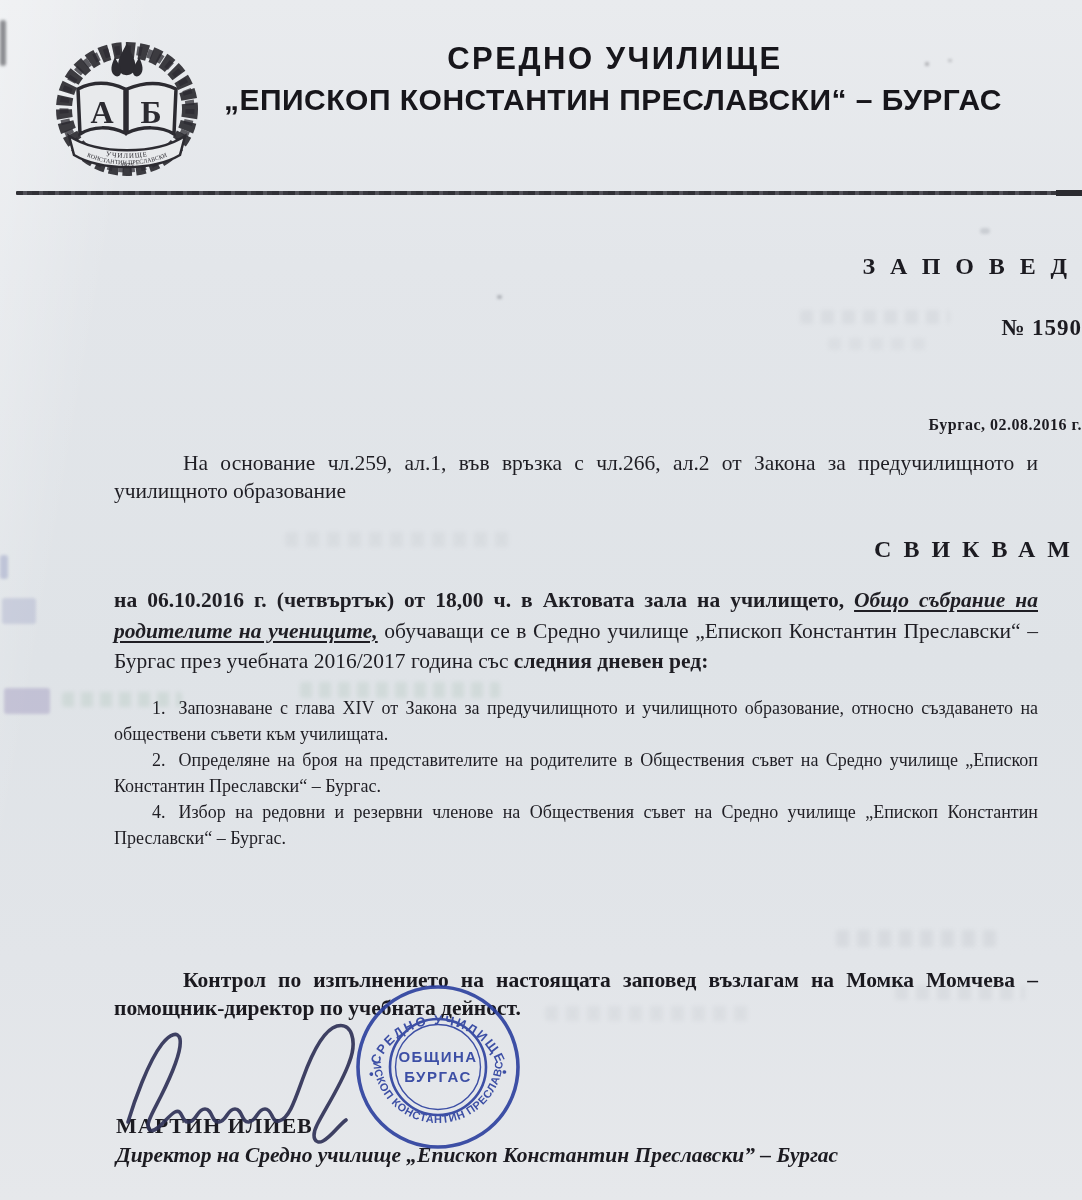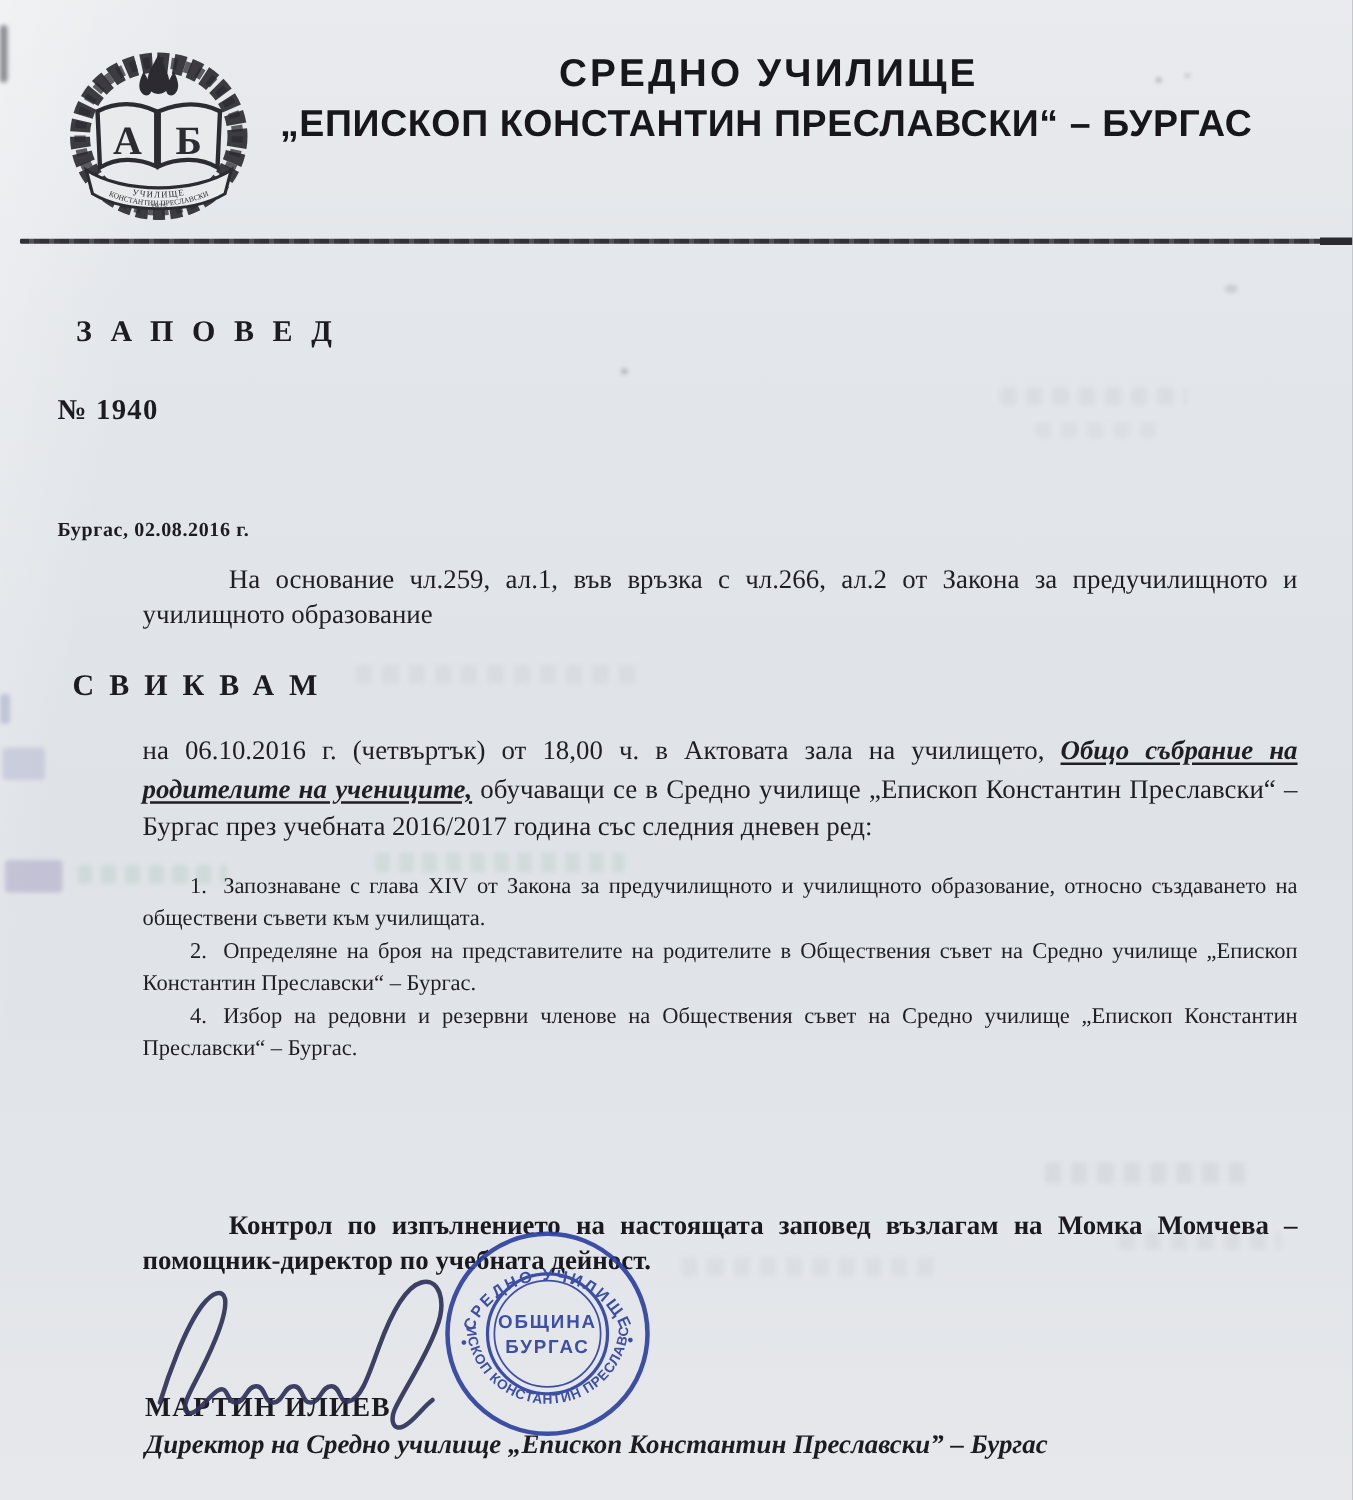--- a/index.html
+++ b/index.html
@@ -22,30 +22,30 @@
     font-size:30px;letter-spacing:.5px;white-space:nowrap;}
   .contact{position:absolute;left:300px;width:745px;top:117px;text-align:right;
     font-style:italic;font-size:19px;line-height:26px;color:#26252c;}
   .rule{position:absolute;left:16px;right:0;top:191px;height:4px;border-radius:1px;
     background:repeating-linear-gradient(90deg,#232329 0 7px,#45454c 7px 11px,#2b2b31 11px 16px);
     opacity:.93;}
   .rule::after{content:"";position:absolute;right:0;top:-1px;width:26px;height:6px;background:#1d1d22;}
   
   .logo{position:absolute;left:48px;top:33px;width:158px;height:152px;}
   
-  .cblock{position:absolute;left:46px;right:0;text-align:left;font-weight:bold;color:#1c1b21;}
+  .cblock{position:absolute;left:46px;right:0;text-align:right;font-weight:bold;color:#1c1b21;}
   .doc-title{top:253px;font-size:24px;letter-spacing:.62em;padding-left:.62em;}
   .doc-number{top:315px;font-size:23px;letter-spacing:1px;}
   .place-date{top:368px;font-size:16px;letter-spacing:.5px;margin-top:48px;}
   .convene-heading{top:536px;font-size:24px;letter-spacing:.5em;padding-left:.5em;}
   
   .body-par{position:absolute;left:114px;right:44px;text-align:justify;margin:0;}
   .legal{top:449px;font-size:21.5px;line-height:28px;text-indent:69px;}
   .convene{top:585px;font-size:21.5px;line-height:30.5px;}
-  .convene .b{font-weight:normal;}
+  .convene .b{font-weight:bold;}
   .convene .bi-u{font-weight:bold;font-style:italic;text-decoration:underline;text-underline-offset:3px;}
   .agenda{position:absolute;left:114px;right:44px;top:695px;}
   .agenda p{margin:0;text-align:justify;font-size:18px;line-height:26px;text-indent:38px;}
   .agenda .num{margin-right:13px;}
   .control{top:927px;font-weight:bold;font-size:21.5px;line-height:27.5px;text-indent:69px;color:#1a191f;margin-top:40px;}
   
   .stamp{position:absolute;left:352px;top:981px;width:172px;height:172px;z-index:2;opacity:.9;}
   .stamp text{font-family:"Liberation Sans","DejaVu Sans",sans-serif;font-weight:bold;}
   .signature{position:absolute;left:116px;top:1016px;width:292px;height:130px;z-index:3;}
   .sig-name{position:absolute;left:116px;top:1113px;font-weight:bold;font-size:22px;letter-spacing:1px;color:#1c1b21;}
@@ -93,21 +93,21 @@
       </text>
       <text x="79" y="134" text-anchor="middle" font-size="6.5" fill="#2c2b31">1975</text>
     </g>
   </svg>
 
   <div class="school-type head-sans">СРЕДНО УЧИЛИЩЕ</div>
   <div class="school-name head-sans">„ЕПИСКОП КОНСТАНТИН ПРЕСЛАВСКИ“ – БУРГАС</div>
   <div class="rule"></div>
 
   <div class="cblock doc-title">ЗАПОВЕД</div>
-  <div class="cblock doc-number">№ 1940</div>
+  <div class="cblock doc-number">№ 1590</div>
   <div class="cblock place-date">Бургас, 02.08.2016 г.</div>
 
   <p class="body-par legal">На основание чл.259, ал.1, във връзка с чл.266, ал.2 от Закона за предучилищното и училищното образование</p>
 
   <div class="cblock convene-heading">СВИКВАМ</div>
 
   <p class="body-par convene"><span class="b">на 06.10.2016 г. (четвъртък) от 18,00 ч. в Актовата зала на училището, </span><span class="bi-u">Общо събрание на родителите на учениците,</span><span> обучаващи се в Средно училище „Епископ Константин Преславски“ – Бургас през учебната 2016/2017 година със </span><span class="b">следния дневен ред:</span></p>
 
   <div class="agenda">
     <p><span class="num">1.</span><span>Запознаване с глава XIV от Закона за предучилищното и училищното образование, относно създаването на обществени съвети към училищата.</span></p>

